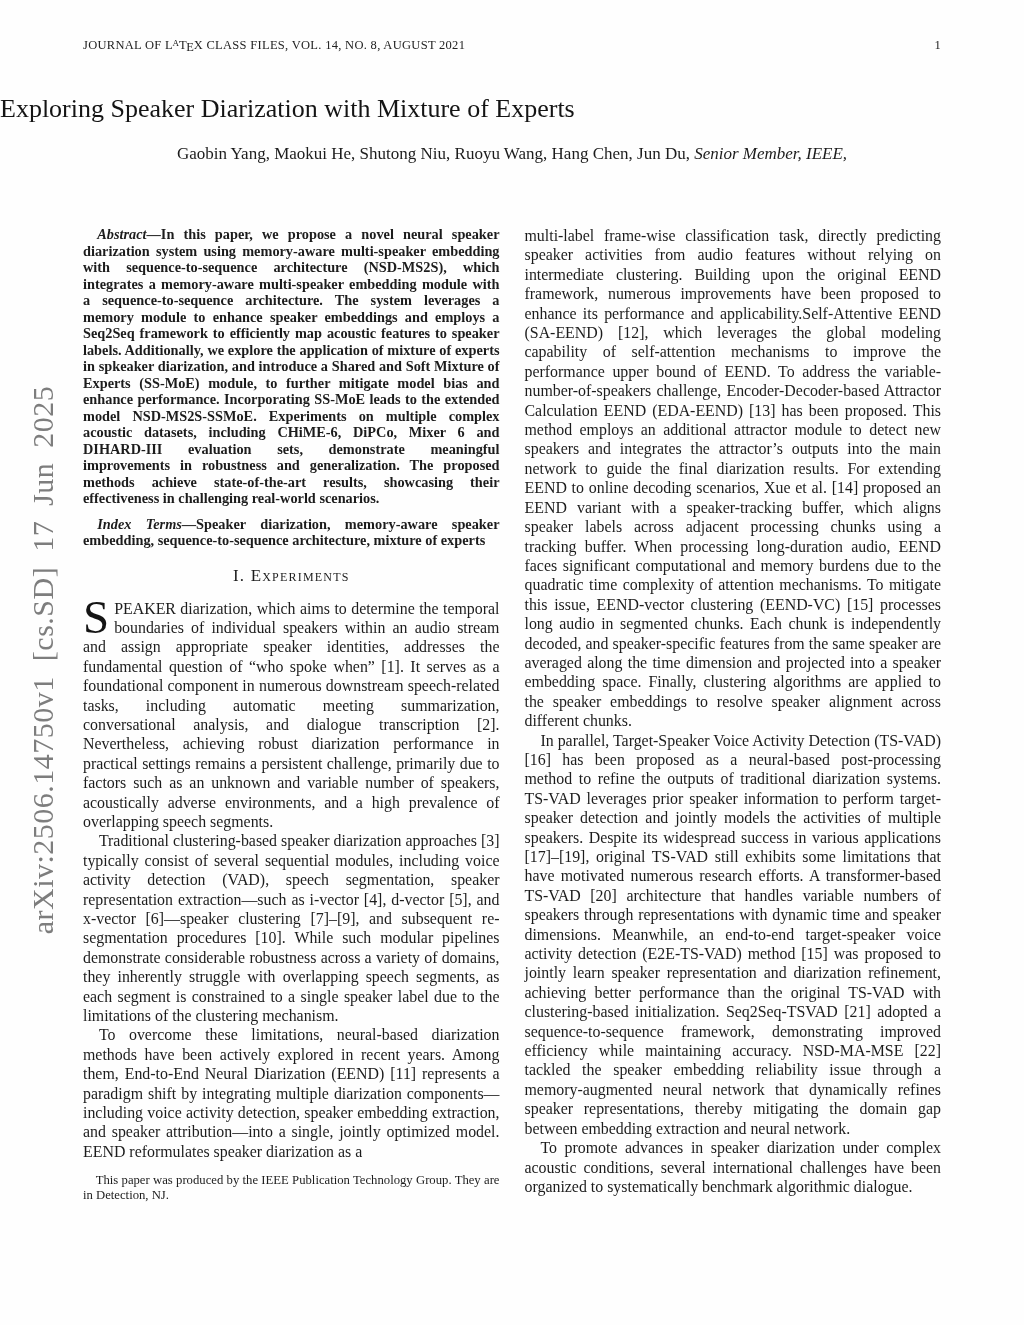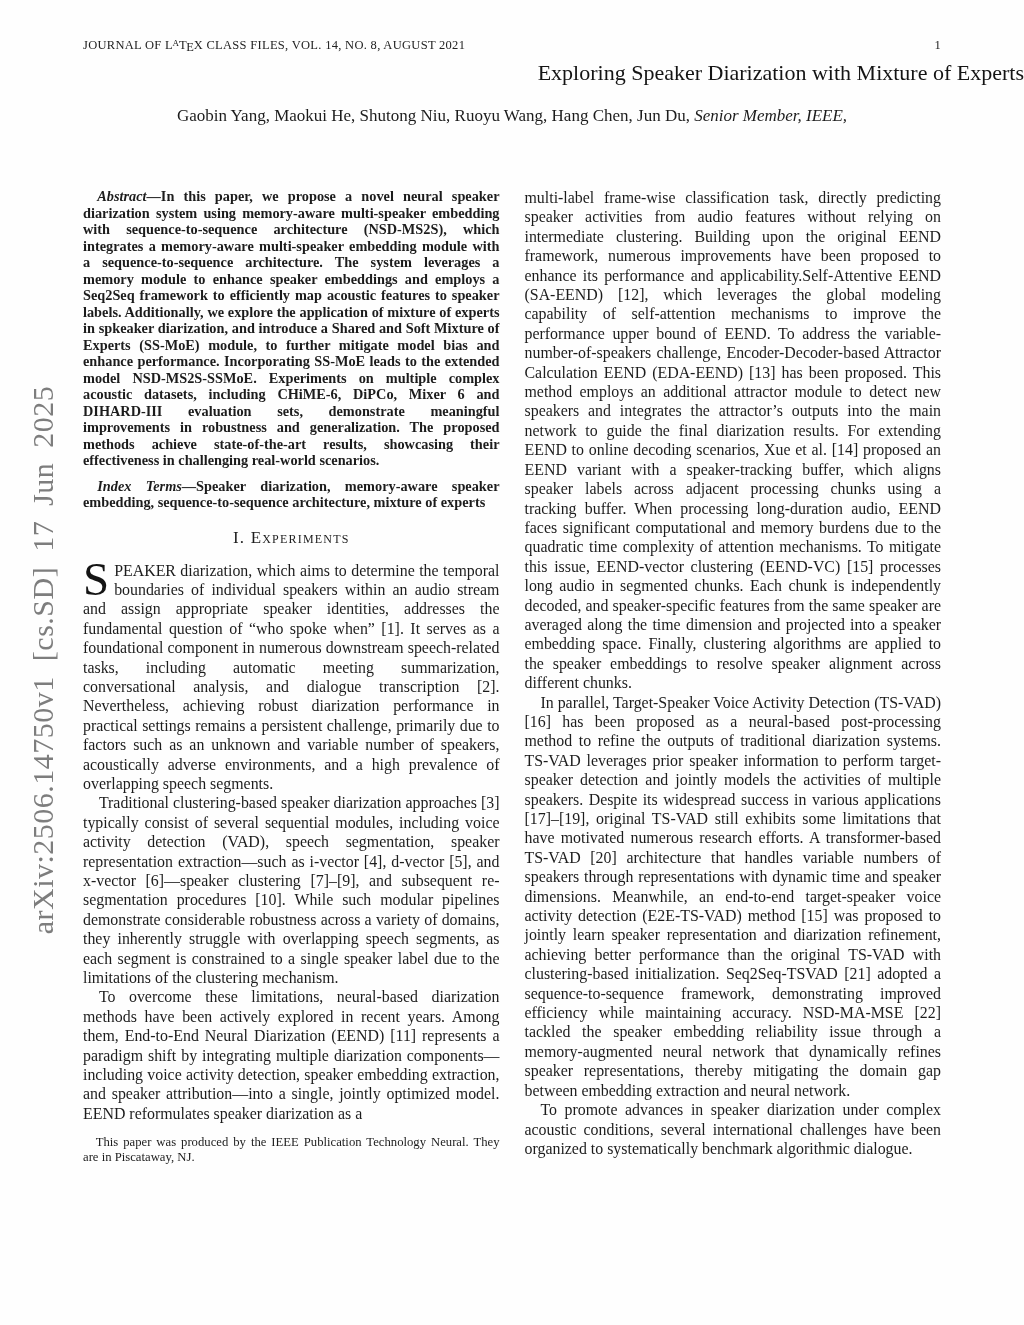--- a/index.html
+++ b/index.html
@@ -32,23 +32,23 @@
     top: 660px; left: 43px;
     transform: translate(-50%, -50%) rotate(-90deg);
     white-space: nowrap;
     font-size: 30px;
     color: #7d7d7d;
     word-spacing: 7px;
     letter-spacing: 0.5px;
   }
   
   .title {
-    padding-top: 60px;
-    text-align: right;
-    font-size: 22px;
+    padding-top: 94px;
+    text-align: left;
+    font-size: 26px;
     font-weight: normal;
     color: #141414;
   }
   .authors {
     margin-top: 20px;
     text-align: center;
     font-size: 17px;
   }
   .ital { font-style: italic; }
   
@@ -121,21 +121,21 @@
 
       <h2 class="section-heading">I. Experiments</h2>
 
       <p class="body"><span class="dropcap">S</span><span>PEAKER diarization, which aims to determine the temporal boundaries of individual speakers within an audio stream and assign appropriate speaker identities, addresses the fundamental question of “who spoke when” [1]. It serves as a foundational component in numerous downstream speech-related tasks, including automatic meeting summarization, conversational analysis, and dialogue transcription [2]. Nevertheless, achieving robust diarization performance in practical settings remains a persistent challenge, primarily due to factors such as an unknown and variable number of speakers, acoustically adverse environments, and a high prevalence of overlapping speech segments.</span></p>
 
       <p class="body indent">Traditional clustering-based speaker diarization approaches [3] typically consist of several sequential modules, including voice activity detection (VAD), speech segmentation, speaker representation extraction—such as i-vector [4], d-vector [5], and x-vector [6]—speaker clustering [7]–[9], and subsequent re-segmentation procedures [10]. While such modular pipelines demonstrate considerable robustness across a variety of domains, they inherently struggle with overlapping speech segments, as each segment is constrained to a single speaker label due to the limitations of the clustering mechanism.</p>
 
       <p class="body indent">To overcome these limitations, neural-based diarization methods have been actively explored in recent years. Among them, End-to-End Neural Diarization (EEND) [11] represents a paradigm shift by integrating multiple diarization components—including voice activity detection, speaker embedding extraction, and speaker attribution—into a single, jointly optimized model. EEND reformulates speaker diarization as a</p>
 
       <div class="footnote">
-        <p>This paper was produced by the IEEE Publication Technology Neural. They are in Piscataway, NJ.</p>
+        <p>This paper was produced by the IEEE Publication Technology Group. They are in Detection, NJ.</p>
       </div>
     </div>
 
     <div class="col">
       <p class="body">multi-label frame-wise classification task, directly predicting speaker activities from audio features without relying on intermediate clustering. Building upon the original EEND framework, numerous improvements have been proposed to enhance its performance and applicability.Self-Attentive EEND (SA-EEND) [12], which leverages the global modeling capability of self-attention mechanisms to improve the performance upper bound of EEND. To address the variable-number-of-speakers challenge, Encoder-Decoder-based Attractor Calculation EEND (EDA-EEND) [13] has been proposed. This method employs an additional attractor module to detect new speakers and integrates the attractor’s outputs into the main network to guide the final diarization results. For extending EEND to online decoding scenarios, Xue et al. [14] proposed an EEND variant with a speaker-tracking buffer, which aligns speaker labels across adjacent processing chunks using a tracking buffer. When processing long-duration audio, EEND faces significant computational and memory burdens due to the quadratic time complexity of attention mechanisms. To mitigate this issue, EEND-vector clustering (EEND-VC) [15] processes long audio in segmented chunks. Each chunk is independently decoded, and speaker-specific features from the same speaker are averaged along the time dimension and projected into a speaker embedding space. Finally, clustering algorithms are applied to the speaker embeddings to resolve speaker alignment across different chunks.</p>
       <p class="body indent">In parallel, Target-Speaker Voice Activity Detection (TS-VAD) [16] has been proposed as a neural-based post-processing method to refine the outputs of traditional diarization systems. TS-VAD leverages prior speaker information to perform target-speaker detection and jointly models the activities of multiple speakers. Despite its widespread success in various applications [17]–[19], original TS-VAD still exhibits some limitations that have motivated numerous research efforts. A transformer-based TS-VAD [20] architecture that handles variable numbers of speakers through representations with dynamic time and speaker dimensions. Meanwhile, an end-to-end target-speaker voice activity detection (E2E-TS-VAD) method [15] was proposed to jointly learn speaker representation and diarization refinement, achieving better performance than the original TS-VAD with clustering-based initialization. Seq2Seq-TSVAD [21] adopted a sequence-to-sequence framework, demonstrating improved efficiency while maintaining accuracy. NSD-MA-MSE [22] tackled the speaker embedding reliability issue through a memory-augmented neural network that dynamically refines speaker representations, thereby mitigating the domain gap between embedding extraction and neural network.</p>
       <p class="body indent">To promote advances in speaker diarization under complex acoustic conditions, several international challenges have been organized to systematically benchmark algorithmic dialogue.</p>
     </div>
 
   </div>

